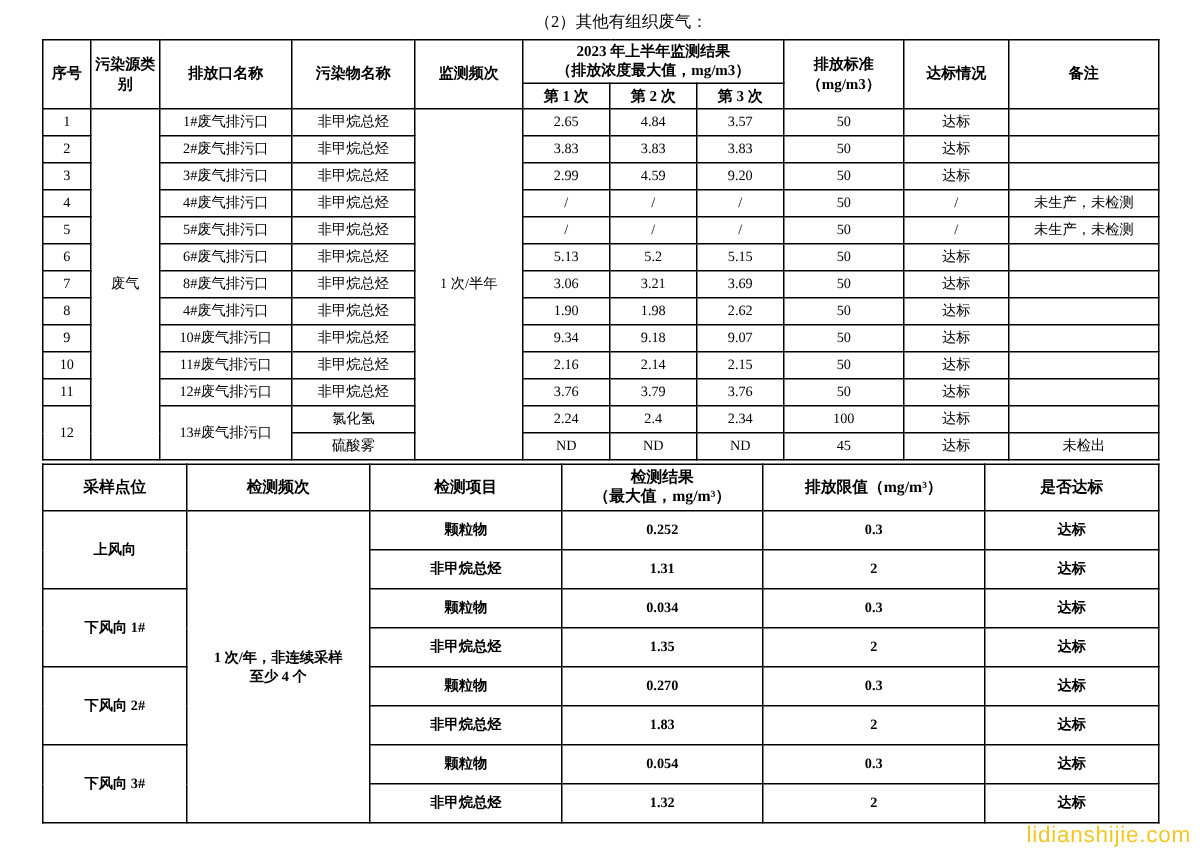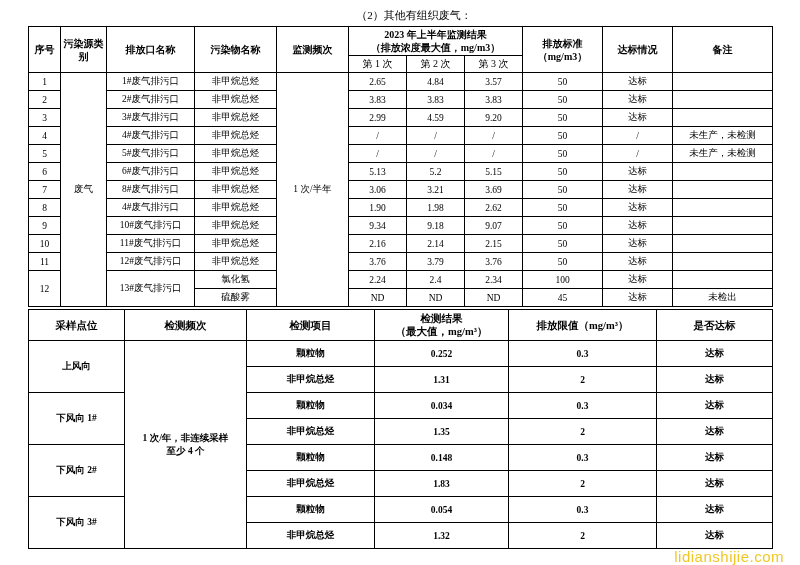--- a/index.html
+++ b/index.html
@@ -47,21 +47,21 @@
   }
   .tbl1 .hdr {
     font-weight: bold;
     font-size: 10px;
     line-height: 13px;
   }
   .tbl1 .rowh {
     height: 18px;
   }
   .tbl1 .subh {
-    font-weight: normal;
+    font-weight: bold;
     font-size: 10px;
   }
   .tbl2 {
     margin-left: 28px;
     margin-top: 2px;
     width: 744px;
     font-size: 9.5px;
   }
   .tbl2 td, .tbl2 th {
     border: 1px solid #000000;
@@ -74,21 +74,21 @@
   .tbl2 .hdr {
     font-weight: bold;
     font-size: 10.5px;
     line-height: 13px;
   }
   .tbl2 .datarow td {
     height: 21px;
   }
   .watermark {
     position: absolute;
-    right: 16px;
+    right: 6px;
     bottom: 8px;
     color: #f0c419;
     font-size: 15px;
     font-family: "Liberation Sans", sans-serif;
     letter-spacing: 0.5px;
     opacity: 0.95;
   }
   .two-line {
     line-height: 12px;
   }
@@ -349,21 +349,21 @@
       <tr class="datarow">
         <td>非甲烷总烃</td>
         <td>1.35</td>
         <td>2</td>
         <td>达标</td>
       </tr>
 
       <tr class="datarow">
         <td rowspan="2">下风向 2#</td>
         <td>颗粒物</td>
-        <td>0.148</td>
+        <td>0.270</td>
         <td>0.3</td>
         <td>达标</td>
       </tr>
       <tr class="datarow">
         <td>非甲烷总烃</td>
         <td>1.83</td>
         <td>2</td>
         <td>达标</td>
       </tr>
 

